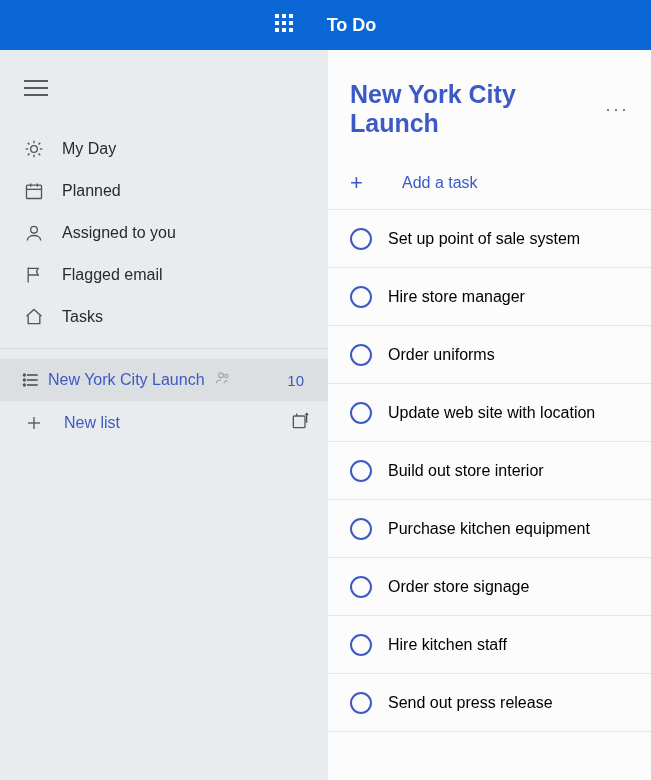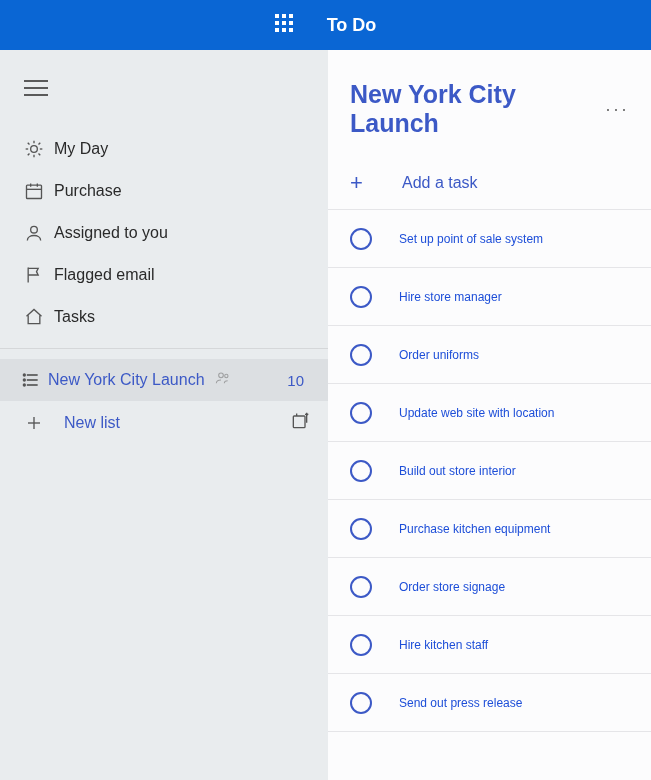--- a/index.html
+++ b/index.html
@@ -49,20 +49,21 @@
   .hamburger span { height: 2px; background: #5a5a5a; width: 100%; }
 
   .nav-item {
     display: flex;
     align-items: center;
     height: 42px;
     padding-left: 20px;
     font-size: 16px;
     color: #2a2a2a;
     cursor: pointer;
+    gap: 8px;
   }
   .nav-item .icon-slot {
     width: 28px;
     display: flex;
     justify-content: center;
     margin-right: 6px;
   }
   .nav-item svg, .icon-slot svg { stroke: #555; }
 
   .divider { height: 1px; background: #d5d7d9; margin: 10px 0; }
@@ -161,23 +162,23 @@
     cursor: pointer;
   }
   .task-row .circle {
     width: 22px; height: 22px;
     border: 2px solid #3c59c6;
     border-radius: 50%;
     flex-shrink: 0;
     cursor: pointer;
   }
   .task-row .task-title {
-    margin-left: 27px;
-    font-size: 12px;
-    color: #1d4ed8;
+    margin-left: 16px;
+    font-size: 16px;
+    color: #000000;
   }
 </style>
 </head>
 <body>
 
 <div class="header">
   <div class="waffle">
     <span></span>
       <span></span>
       <span></span>
@@ -223,21 +224,21 @@
         <svg width="20" height="20" viewBox="0 0 24 24" fill="none" stroke="#555" stroke-width="1.6">
           <rect x="3" y="5" width="18" height="16" rx="1"></rect>
           <line x1="3" y1="10" x2="21" y2="10"></line>
           <line x1="8" y1="3" x2="8" y2="7"></line>
             <line x1="16" y1="3" x2="16" y2="7"></line>
           <line x1="8" y1="14" x2="8" y2="14"></line>
             <line x1="12" y1="14" x2="12" y2="14"></line>
             <line x1="16" y1="14" x2="16" y2="14"></line>
         </svg>
       </span>
-      <span>Purchase</span>
+      <span>Planned</span>
     </div>
 
     <div class="nav-item">
       <span class="icon-slot">
         <svg width="20" height="20" viewBox="0 0 24 24" fill="none" stroke="#3b9e55" stroke-width="1.6">
           <circle cx="12" cy="8" r="4"></circle>
           <path d="M4 21c0-4 4-6 8-6s8 2 8 6"></path>
         </svg>
       </span>
       <span>Assigned to you</span>

